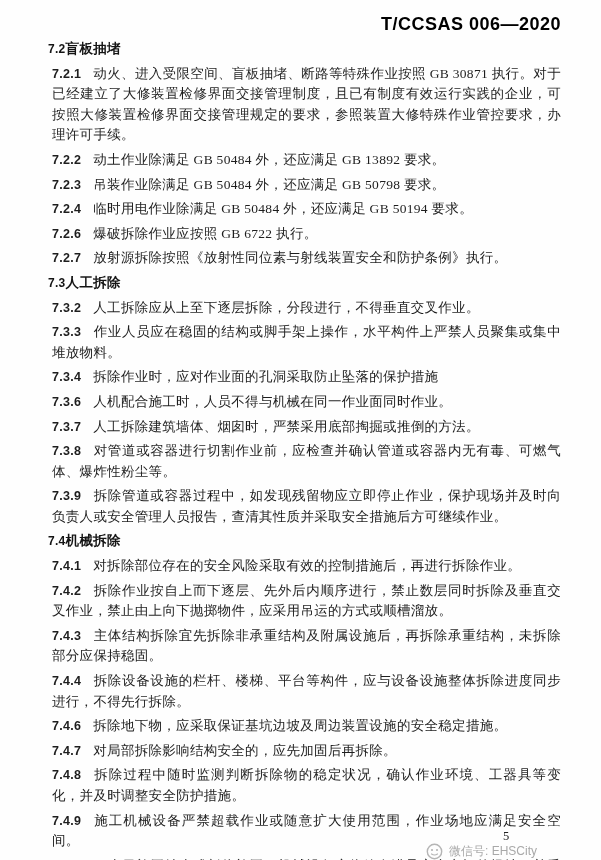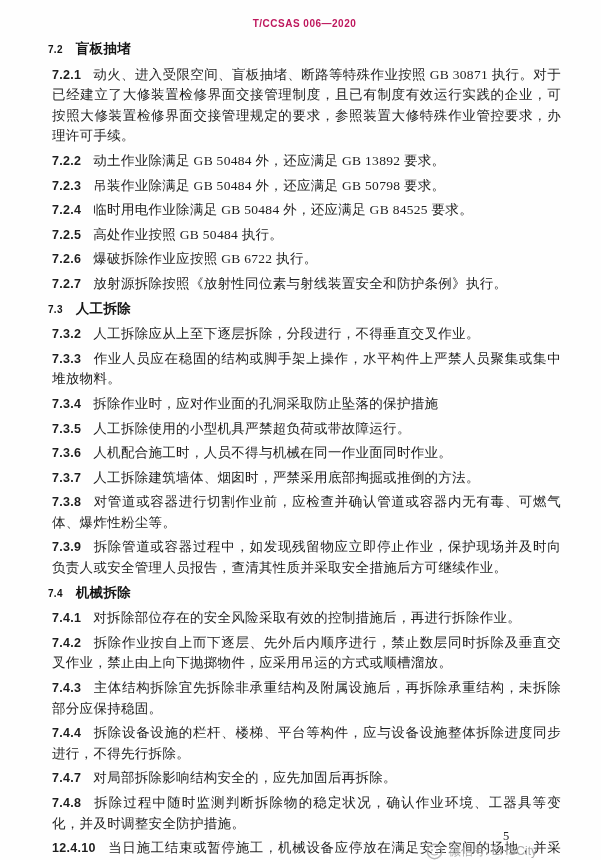--- a/index.html
+++ b/index.html
@@ -11,42 +11,41 @@
     position: relative;
     width: 601px;
     height: 860px;
     background: #fefefe;
     overflow: hidden;
     font-family: "Liberation Serif", "DejaVu Serif", serif;
     color: #1e1e1e;
   }
   .doc-header {
     padding: 16px 40px 0 48px;
-    text-align: center;
+    text-align: right;
     font-family: "Liberation Sans", "DejaVu Sans", sans-serif;
-    font-size: 10px;
+    font-size: 18px;
     font-weight: 600;
     letter-spacing: 0.5px;
-    color: #be185d;
+    color: #000000;
     line-height: 16px;
   }
   .doc-body {
     padding: 7px 36px 0 48px;
     font-size: 13.5px;
     line-height: 20.6px;
     letter-spacing: 0.3px;
   }
   .section-heading {
     font-weight: 700;
     color: #141414;
   }
   .section-heading .sec-num {
     font-family: "Liberation Sans", "DejaVu Sans", sans-serif;
-    font-size: 10px;
-    margin-right: 13px;
+    font-size: 12px;
     text-align: right;
   }
   .clause {
     margin: 4px;
     text-align: justify;
     text-justify: inter-ideograph;
   }
   .clause .clause-num {
     font-family: "Liberation Sans", "DejaVu Sans", sans-serif;
     font-weight: 700;
@@ -80,40 +79,40 @@
 
 <div class="page">
 
   <div class="doc-header">T/CCSAS 006—2020</div>
 
   <div class="doc-body">
       <div class="section-heading"><span class="sec-num">7.2</span><span class="sec-title">盲板抽堵</span></div>
       <p class="clause"><span class="clause-num">7.2.1</span><span class="clause-text">动火、进入受限空间、盲板抽堵、断路等特殊作业按照 GB 30871 执行。对于已经建立了大修装置检修界面交接管理制度，且已有制度有效运行实践的企业，可按照大修装置检修界面交接管理规定的要求，参照装置大修特殊作业管控要求，办理许可手续。</span></p>
       <p class="clause"><span class="clause-num">7.2.2</span><span class="clause-text">动土作业除满足 GB 50484 外，还应满足 GB 13892 要求。</span></p>
       <p class="clause"><span class="clause-num">7.2.3</span><span class="clause-text">吊装作业除满足 GB 50484 外，还应满足 GB 50798 要求。</span></p>
-      <p class="clause"><span class="clause-num">7.2.4</span><span class="clause-text">临时用电作业除满足 GB 50484 外，还应满足 GB 84525 要求。</span></p>
-      <p class="clause"><span class="clause-num">7.2.5</span><span class="clause-text">高处作业按照 GB 50484 执行。</span></p>
+      <p class="clause"><span class="clause-num">7.2.4</span><span class="clause-text">临时用电作业除满足 GB 50484 外，还应满足 GB 50194 要求。</span></p>
       <p class="clause"><span class="clause-num">7.2.6</span><span class="clause-text">爆破拆除作业应按照 GB 6722 执行。</span></p>
       <p class="clause"><span class="clause-num">7.2.7</span><span class="clause-text">放射源拆除按照《放射性同位素与射线装置安全和防护条例》执行。</span></p>
       <div class="section-heading"><span class="sec-num">7.3</span><span class="sec-title">人工拆除</span></div>
       <p class="clause"><span class="clause-num">7.3.2</span><span class="clause-text">人工拆除应从上至下逐层拆除，分段进行，不得垂直交叉作业。</span></p>
       <p class="clause"><span class="clause-num">7.3.3</span><span class="clause-text">作业人员应在稳固的结构或脚手架上操作，水平构件上严禁人员聚集或集中堆放物料。</span></p>
       <p class="clause"><span class="clause-num">7.3.4</span><span class="clause-text">拆除作业时，应对作业面的孔洞采取防止坠落的保护措施</span></p>
-      <p class="clause"><span class="clause-num">7.3.5</span><span class="clause-text">人工拆除使用的小型机具严禁超负荷或带故障运行。</span></p>
       <p class="clause"><span class="clause-num">7.3.6</span><span class="clause-text">人机配合施工时，人员不得与机械在同一作业面同时作业。</span></p>
       <p class="clause"><span class="clause-num">7.3.7</span><span class="clause-text">人工拆除建筑墙体、烟囱时，严禁采用底部掏掘或推倒的方法。</span></p>
       <p class="clause"><span class="clause-num">7.3.8</span><span class="clause-text">对管道或容器进行切割作业前，应检查并确认管道或容器内无有毒、可燃气体、爆炸性粉尘等。</span></p>
       <p class="clause"><span class="clause-num">7.3.9</span><span class="clause-text">拆除管道或容器过程中，如发现残留物应立即停止作业，保护现场并及时向负责人或安全管理人员报告，查清其性质并采取安全措施后方可继续作业。</span></p>
       <div class="section-heading"><span class="sec-num">7.4</span><span class="sec-title">机械拆除</span></div>
       <p class="clause"><span class="clause-num">7.4.1</span><span class="clause-text">对拆除部位存在的安全风险采取有效的控制措施后，再进行拆除作业。</span></p>
       <p class="clause"><span class="clause-num">7.4.2</span><span class="clause-text">拆除作业按自上而下逐层、先外后内顺序进行，禁止数层同时拆除及垂直交叉作业，禁止由上向下抛掷物件，应采用吊运的方式或顺槽溜放。</span></p>
       <p class="clause"><span class="clause-num">7.4.3</span><span class="clause-text">主体结构拆除宜先拆除非承重结构及附属设施后，再拆除承重结构，未拆除部分应保持稳固。</span></p>
       <p class="clause"><span class="clause-num">7.4.4</span><span class="clause-text">拆除设备设施的栏杆、楼梯、平台等构件，应与设备设施整体拆除进度同步进行，不得先行拆除。</span></p>
+      <p class="clause"><span class="clause-num">7.4.6</span><span class="clause-text">拆除地下物，应采取保证基坑边坡及周边装置设施的安全稳定措施。</span></p>
       <p class="clause"><span class="clause-num">7.4.7</span><span class="clause-text">对局部拆除影响结构安全的，应先加固后再拆除。</span></p>
       <p class="clause"><span class="clause-num">7.4.8</span><span class="clause-text">拆除过程中随时监测判断拆除物的稳定状况，确认作业环境、工器具等变化，并及时调整安全防护措施。</span></p>
+      <p class="clause"><span class="clause-num">7.4.9</span><span class="clause-text">施工机械设备严禁超载作业或随意扩大使用范围，作业场地应满足安全空间。</span></p>
       <p class="clause"><span class="clause-num">12.4.10</span><span class="clause-text">当日施工结束或暂停施工，机械设备应停放在满足安全空间的场地，并采取固定措施。</span></p>
     </div>
 
   <div class="page-number">5</div>
 
   <div class="watermark">
     <span>
       <svg width="17" height="17" viewBox="0 0 17 17">
         <circle cx="8.5" cy="8.5" r="7.2" fill="none" stroke="#b5b5b5" stroke-width="1.4"></circle>
         <circle cx="6" cy="7" r="1.1" fill="#b5b5b5"></circle>

